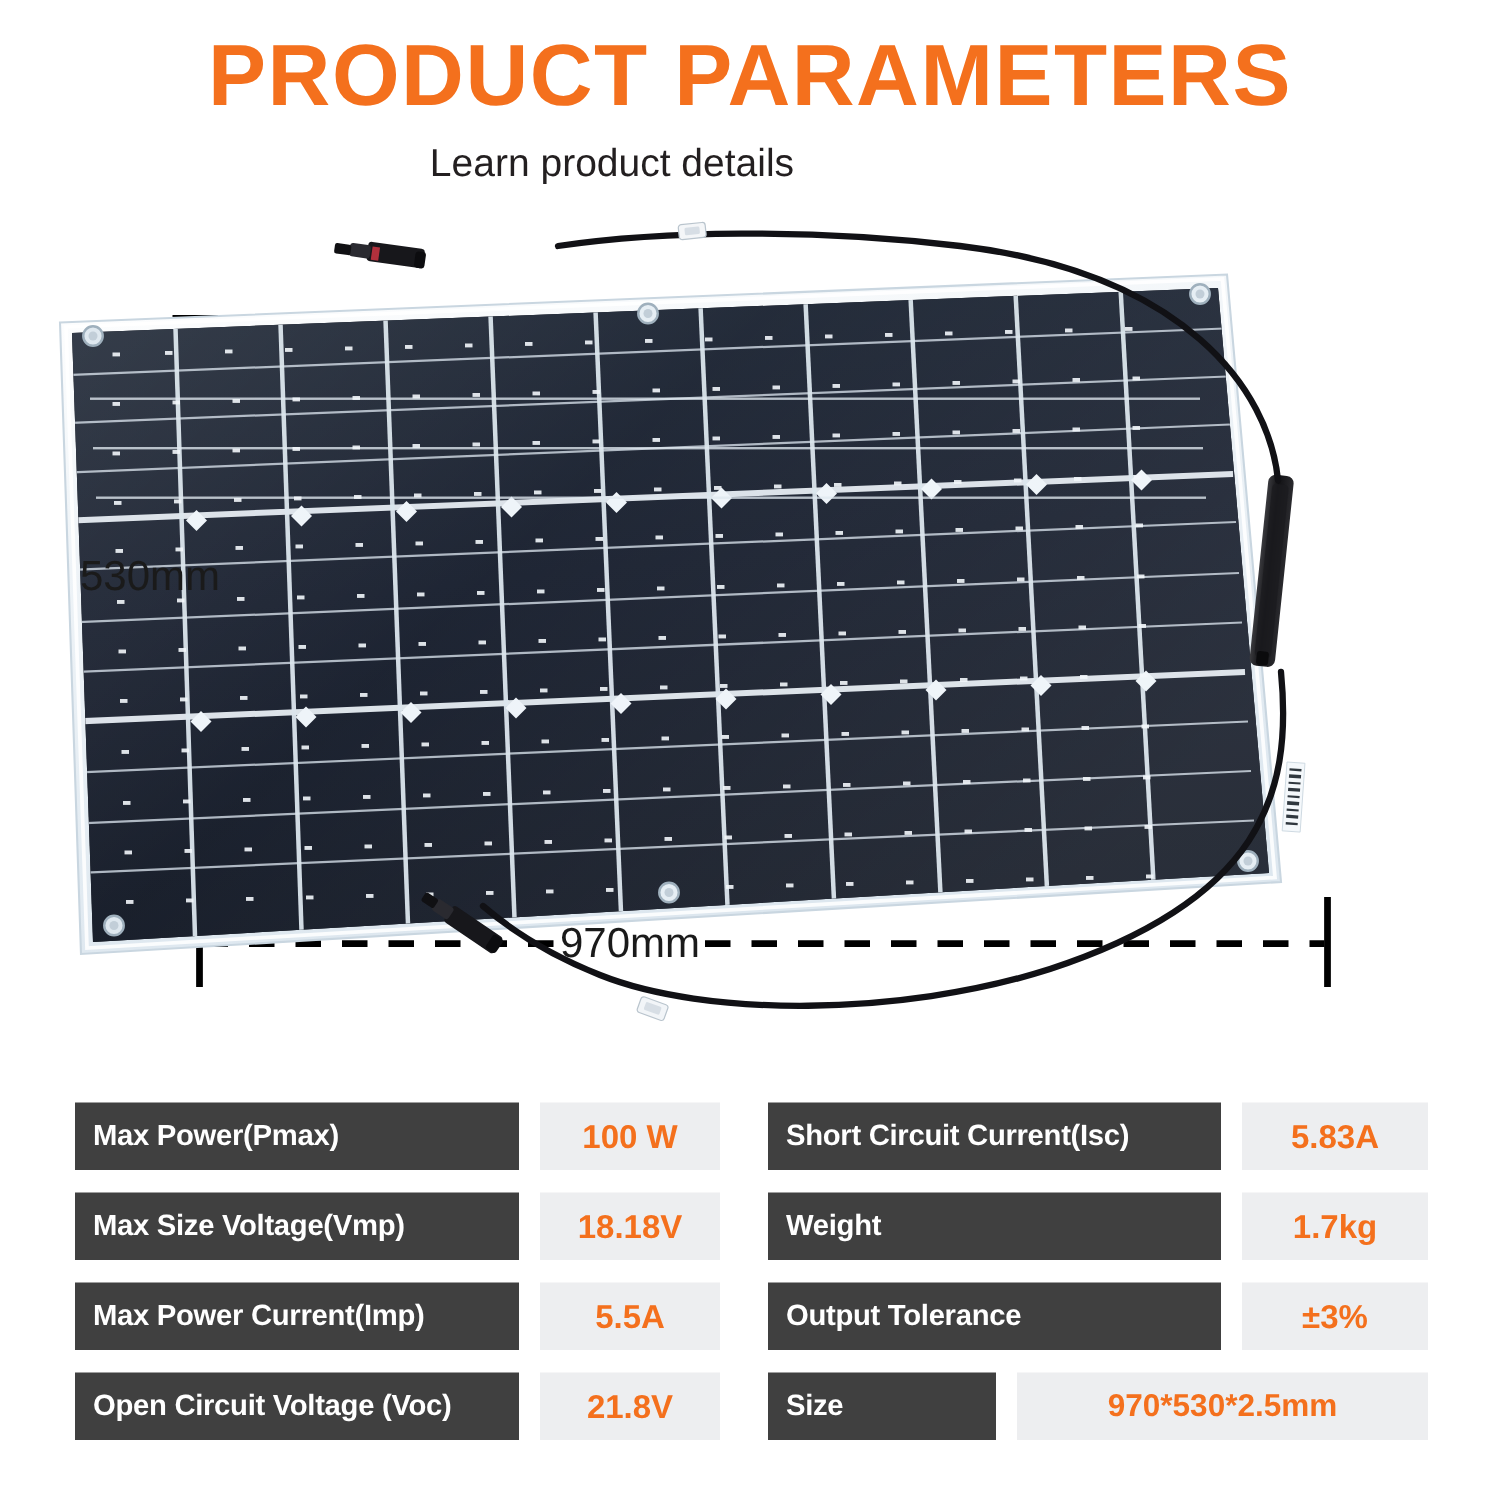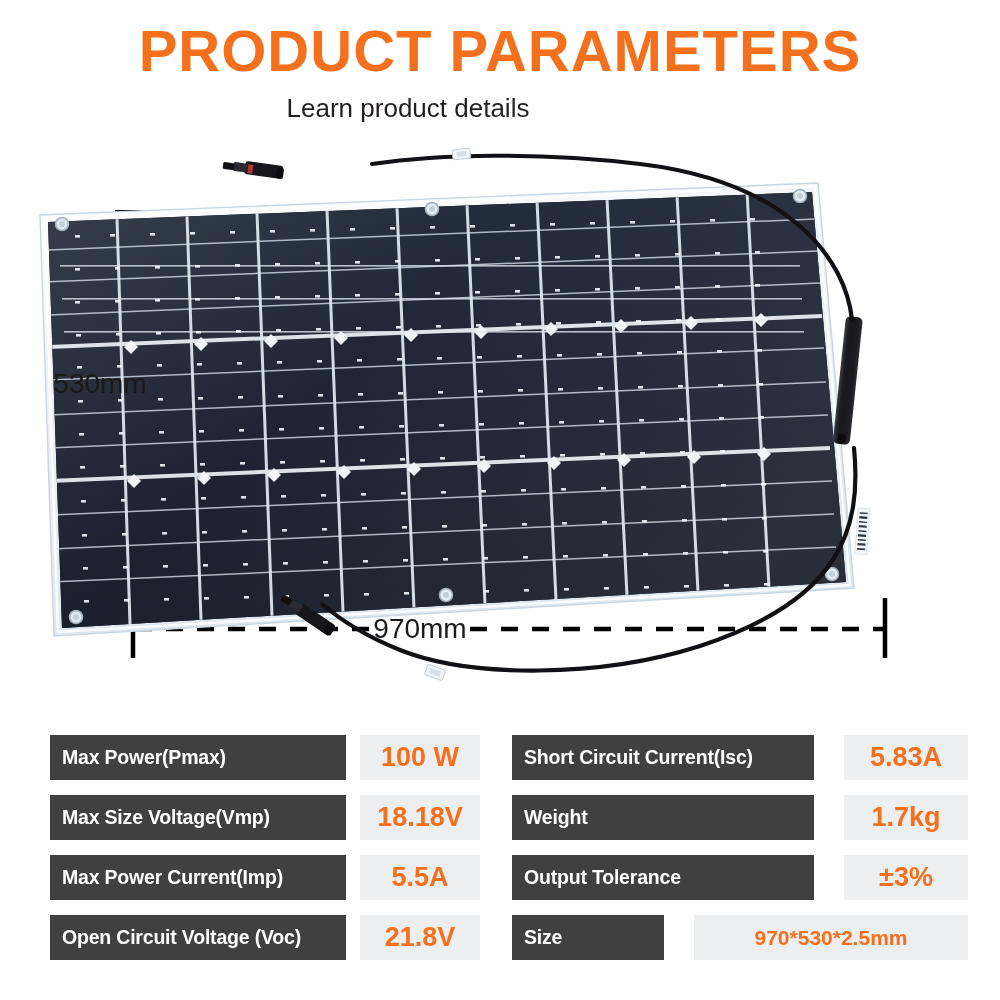--- a/index.html
+++ b/index.html
@@ -40,32 +40,32 @@
     position:absolute;left:0;top:0;height:45px;
     background:#404040;color:#ffffff;
     font-size:19.5px;font-weight:600;
     display:flex;align-items:center;
     padding-left:12px;box-sizing:border-box;
     letter-spacing:-0.2px;white-space:nowrap;overflow:hidden;
   }
   .val{
     position:absolute;top:0;height:45px;
     background:#edeef0;color:#f4701d;
-    font-size:27px;font-weight:bold;
+    font-size:22px;font-weight:bold;
     display:flex;align-items:center;justify-content:center;
     box-sizing:border-box;white-space:nowrap;
   }
 
   
   .col-left .lbl{width:296px;}
   .col-left .val{left:310px;width:120px;}
 
   
   .col-right .lbl{width:302px;}
-  .col-right .val{left:316px;width:124px;margin-left:16px;}
+  .col-right .val{left:316px;width:124px;}
 
   
   .row-size .lbl{width:152px !important;}
   .row-size .val{left:166px !important;width:274px !important;font-size:21px;}
 </style>
 </head>
 <body>
 
 <div class="page">
 

